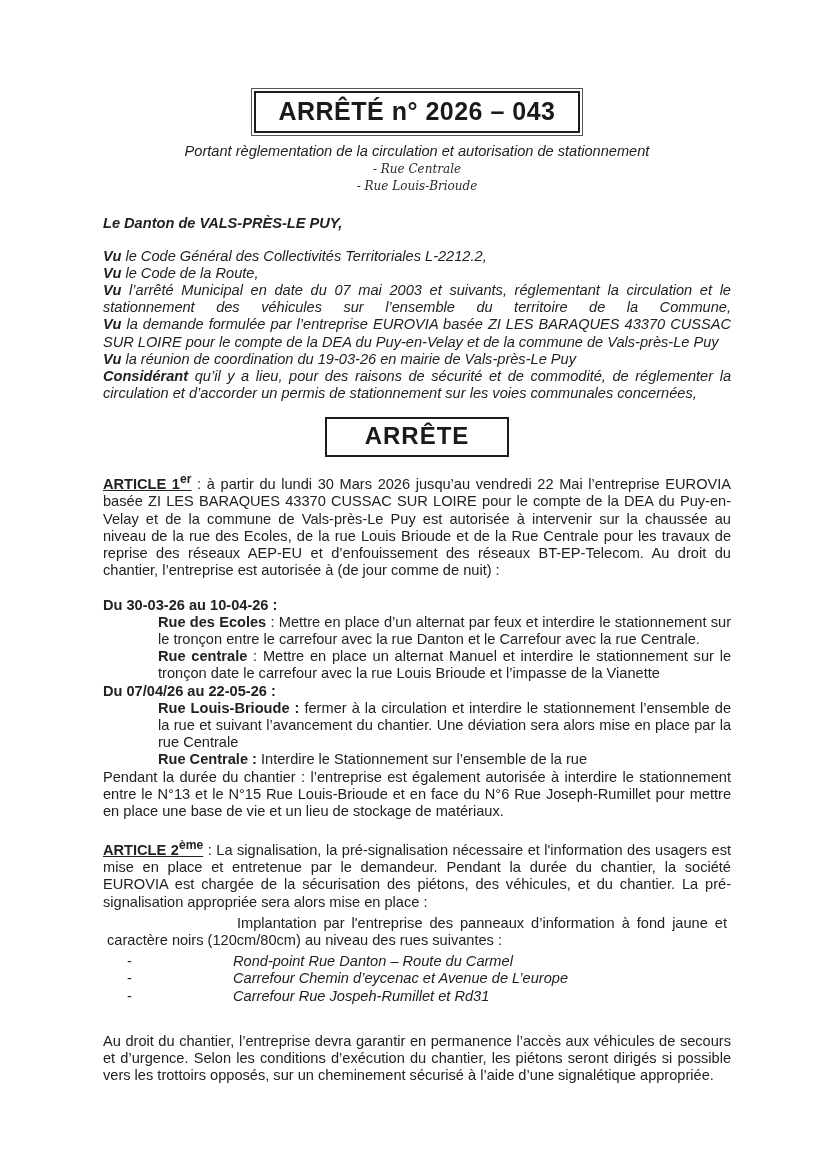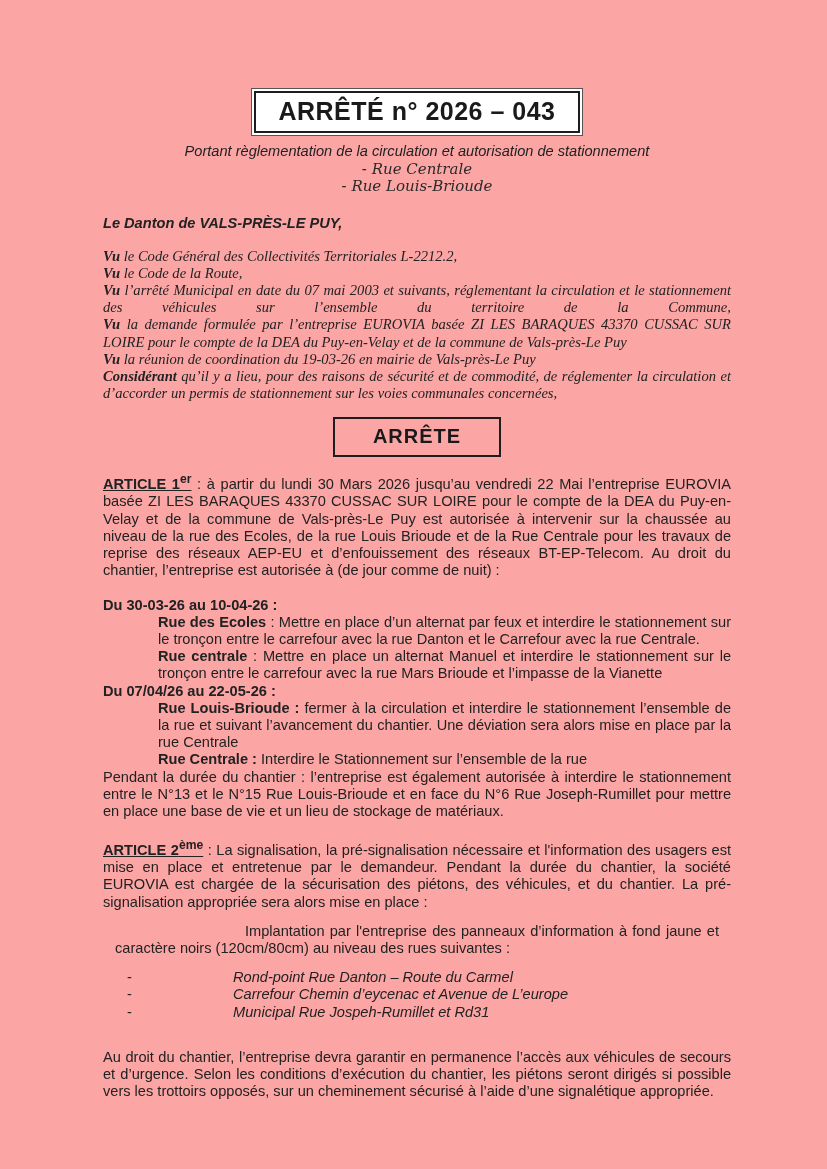--- a/index.html
+++ b/index.html
@@ -1,21 +1,21 @@
 <!DOCTYPE html>
 <html><head>
 <meta charset="utf-8">
 <style>
   html, body { margin: 0; padding: 0; background: #e8e8e8; }
   .page {
     position: relative;
     width: 827px;
     height: 1169px;
     margin: 0 auto;
-    background: #fca5a5;
+    background: #ffffff;
     box-sizing: border-box;
     padding: 88px 96px 0 103px;
     font-family: "Liberation Sans", sans-serif;
     font-size: 14.6px;
     line-height: 17.2px;
     color: #222222;
     overflow: hidden;
   }
   .center { text-align: center; }
   .title-wrap { margin: 0 0 7px 0; }
@@ -32,55 +32,55 @@
     line-height: 30px;
     font-weight: bold;
     letter-spacing: 0.5px;
     color: #1a1a1a;
     white-space: nowrap;
   }
   .subtitle { font-style: italic; margin: 0 0 1px 0; }
   .streets {
     font-family: "DejaVu Serif", serif;
     font-style: italic;
-    font-size: 15px;
+    font-size: 12px;
     line-height: 16.6px;
     color: #2a2a2a;
   }
   .opening { margin-top: 21px; font-weight: bold; font-style: italic; }
-  .preamble { margin-top: 15px; font-style: italic; font-family: Liberation Serif, serif; }
+  .preamble { margin-top: 15px; font-style: italic; }
   .preamble p { margin: 0; }
   .justify { text-align: justify; }
   .force-justify { text-align: justify; text-align-last: justify; }
   .lead { font-weight: bold; }
   .arrete-wrap { margin: 15px 0 14px 0; text-align: center; }
   .arrete-box {
     display: inline-block;
     border: 2px solid #1d1d1d;
     padding: 5px 38px 7px 38px;
-    font-size: 20px;
+    font-size: 24px;
     line-height: 24px;
     font-weight: bold;
     letter-spacing: 1px;
     color: #1a1a1a;
   }
   .article { margin: 0; text-align: justify; }
   .article-label {
     font-weight: bold;
     text-decoration: underline;
   }
   .bold { font-weight: normal; }
   .mt17 { margin-top: 17px; }
   .mt12 { margin-top: 12px; }
   .mt28 { margin-top: 28px; }
   .period-heading { font-weight: bold; margin: 0; }
   .period-item { margin: 0 0 0 55px; text-align: justify; }
   .street-name { font-weight: bold; }
   p.plain { margin: 0; text-align: justify; }
-  .implantation { margin: 12px; text-indent: 130px; text-align: justify; }
+  .implantation { margin: 4px; text-indent: 130px; text-align: justify; }
   .bullet-row { display: flex; margin-left: 24px; }
   .bullet-dash { width: 106px; flex: 0 0 106px; }
   .bullet-text { font-style: italic; }
 </style>
 </head>
 <body>
 
 <div class="page">
 
   <div class="center title-wrap">
@@ -109,42 +109,42 @@
 
   <div class="arrete-wrap">
     <div class="arrete-box">ARRÊTE</div>
   </div>
 
   <p class="article"><span class="article-label"><span>ARTICLE 1</span><sup>er</sup></span><span> : à partir du </span><span class="bold">lundi 30 Mars 2026 jusqu’au vendredi 22 Mai</span><span> l’entreprise EUROVIA basée ZI LES BARAQUES 43370 CUSSAC SUR LOIRE pour le compte de la DEA du Puy-en-Velay et de la commune de Vals-près-Le Puy est autorisée à intervenir sur la chaussée au niveau de la rue des Ecoles, de la rue Louis Brioude et de la Rue Centrale pour les travaux de reprise des réseaux AEP-EU et d’enfouissement des réseaux BT-EP-Telecom. Au droit du chantier, l’entreprise est autorisée à (de jour comme de nuit) :</span></p>
 
   <div class="mt17">
     <p class="period-heading">Du 30-03-26 au 10-04-26 :</p>
     <p class="period-item"><span class="street-name">Rue des Ecoles</span><span> : Mettre en place d’un alternat par feux et interdire le stationnement sur le tronçon entre le carrefour avec la rue Danton et le Carrefour avec la rue Centrale.</span></p>
-    <p class="period-item"><span class="street-name">Rue centrale</span><span> : Mettre en place un alternat Manuel et interdire le stationnement sur le tronçon entre le carrefour avec la rue Mars Brioude et l’impasse de la Vianette</span></p>
+    <p class="period-item"><span class="street-name">Rue centrale</span><span> : Mettre en place un alternat Manuel et interdire le stationnement sur le tronçon date le carrefour avec la rue Louis Brioude et l’impasse de la Vianette</span></p>
     <p class="period-heading">Du 07/04/26 au 22-05-26 :</p>
     <p class="period-item"><span class="street-name">Rue Louis-Brioude :</span><span> fermer à la circulation et interdire le stationnement l’ensemble de la rue et suivant l’avancement du chantier. Une déviation sera alors mise en place par la rue Centrale</span></p>
     <p class="period-item"><span class="street-name">Rue Centrale :</span><span> Interdire le Stationnement sur l’ensemble de la rue</span></p>
   </div>
 
   <p class="plain mt12">Pendant la durée du chantier : l’entreprise est également autorisée à interdire le stationnement entre le N°13 et le N°15 Rue Louis-Brioude et en face du N°6 Rue Joseph-Rumillet pour mettre en place une base de vie et un lieu de stockage de matériaux.</p>
 
   <div class="mt17">
     <p class="article"><span class="article-label"><span>ARTICLE 2</span><sup>ème</sup></span><span class="bold"> : </span><span>La signalisation, la pré-signalisation nécessaire et l'information des usagers est mise en place et entretenue par le demandeur. Pendant la durée du chantier, la société EUROVIA est chargée de la sécurisation des piétons, des véhicules, et du chantier. La pré-signalisation appropriée sera alors mise en place :</span></p>
     <p class="implantation">Implantation par l'entreprise des panneaux d’information à fond jaune et caractère noirs (120cm/80cm) au niveau des rues suivantes :</p>
     <div class="bullet-row">
         <span class="bullet-dash">-</span>
         <span class="bullet-text">Rond-point Rue Danton – Route du Carmel</span>
       </div>
     <div class="bullet-row">
         <span class="bullet-dash">-</span>
         <span class="bullet-text">Carrefour Chemin d’eycenac et Avenue de L’europe</span>
       </div>
     <div class="bullet-row">
         <span class="bullet-dash">-</span>
-        <span class="bullet-text">Municipal Rue Jospeh-Rumillet et Rd31</span>
+        <span class="bullet-text">Carrefour Rue Jospeh-Rumillet et Rd31</span>
       </div>
   </div>
 
   <div class="mt28">
     <p class="plain">Au droit du chantier, l’entreprise devra garantir en permanence l’accès aux véhicules de secours et d’urgence. Selon les conditions d’exécution du chantier, les piétons seront dirigés si possible vers les trottoirs opposés, sur un cheminement sécurisé à l’aide d’une signalétique appropriée.</p>
   </div>
 
 </div>
 
 </body></html>

